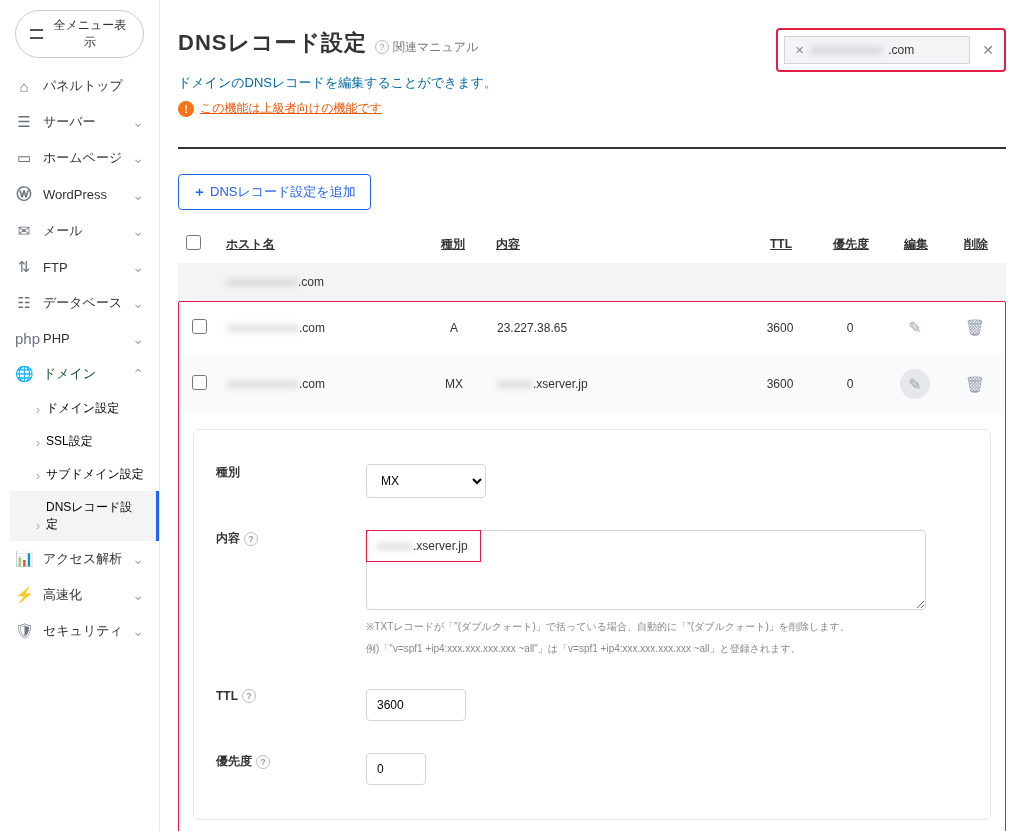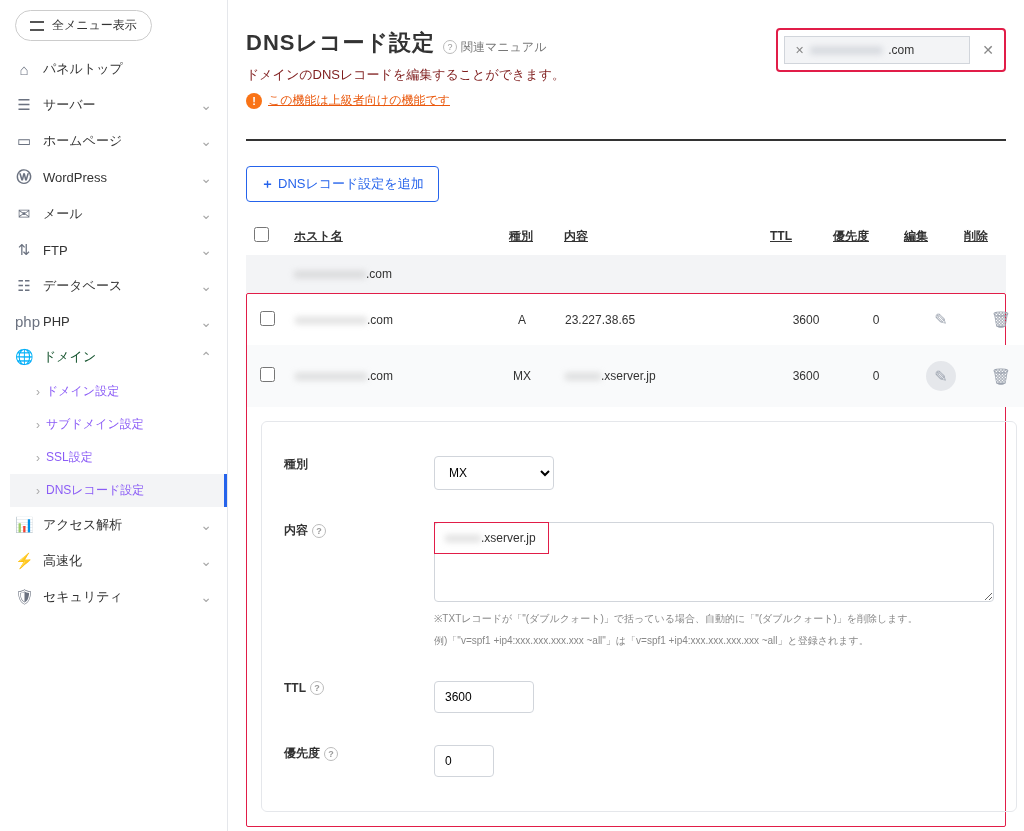--- a/index.html
+++ b/index.html
@@ -1,45 +1,45 @@
 <!DOCTYPE html>
 <html><head>
   <meta charset="utf-8">
   <style>
     * { box-sizing: border-box; margin: 0; padding: 0; }
     body { font-family: -apple-system, "Hiragino Sans", "Hiragino Kaku Gothic ProN", Meiryo, sans-serif; font-size: 13px; color: #333; background: #fff; }
     .page { display: flex; width: 1024px; height: 831px; }
     
-    .sidebar { width: 228px; border-right: 1px solid #e5e7eb; padding: 10px 0; flex-shrink:0; overflow:hidden;}
+    .sidebar { width: 160px; border-right: 1px solid #e5e7eb; padding: 10px 0; flex-shrink:0; overflow:hidden;}
     .all-menu-btn { margin: 0 15px 10px; padding: 6px 14px; border: 1px solid #ccc; border-radius: 999px; background:#fff; display:flex; align-items:center; gap:8px; cursor:pointer; font-size:12px; color:#333;}
     .burger { width:14px; height:10px; display:inline-block;}
     .burger::before{content:"";display:block;border-top:2px solid #555;border-bottom:2px solid #555;height:6px;margin-bottom:2px;}
     .nav-item { display:flex; align-items:center; justify-content:space-between; padding: 9px 15px; cursor:pointer; }
     .nav-item-left{ display:flex; align-items:center; gap:10px; }
     .chev { color:#aaa; font-size:14px;}
     .nav-item.active .nav-label{color:#14532d;}
     .nav-item.active .nav-icon{color:#2563eb;}
     .nav-icon{ width:18px; text-align:center; color:#6b7280; font-size:15px;}
     .wordpress-icon{font-weight:bold;font-family:serif;}
     .sub-items{ padding-left:10px;}
-    .sub-item{ padding:8px 15px 8px 26px; color:#8b5cf6; font-size:12px; display:flex; align-items:center; cursor:pointer;}
+    .sub-item{ padding:8px 15px 8px 26px; color:#000000; font-size:12px; display:flex; align-items:flex-end; cursor:pointer;}
     .sub-item::before{content:"›"; color:#aaa; margin-right:6px;}
     .sub-item.selected{ background:#f3f4f6; border-right:3px solid #2563eb; font-weight:500;}
     
     .main { flex:1; padding: 28px 18px 10px 18px; overflow-y:auto;}
     .header-row{ display:flex; justify-content:space-between; align-items:flex-start;}
     .title-block{ display:flex; align-items:baseline; gap:8px;}
     h1{ font-size:22px; font-weight:bold; letter-spacing:1px;}
     .manual-link{ color:#777; font-size:12px; display:inline-flex; align-items:center; gap:4px;}
     .domain-chip{ border:2px solid #e11d48; border-radius:4px; padding:6px; display:flex; align-items:center; gap:8px; min-width:230px;}
     .domain-chip-inner{ background:#f3f4f6; border:1px solid #d1d5db; flex:1; padding:6px 10px; display:flex; align-items:center; gap:6px; font-size:12px;}
     .domain-chip .blur{ filter:blur(3px); color:#9ca3af;}
     .x-btn{color:#888;font-size:14px;cursor:pointer;padding:0 4px;}
     .x-btn-in{color:#888;font-size:11px;}
-    .desc{margin:8px 0 8px; font-size:13px; color:#7f1d1d;}
+    .desc{margin:16px 0 8px; font-size:13px; color:#0369a1;}
     .warn-line{display:flex;align-items:center;gap:6px;margin-bottom:15px;}
     .warn-badge{width:16px;height:16px;border-radius:50%;background:#f97316;color:#fff;display:inline-flex;align-items:center;justify-content:center;font-size:11px;font-weight:bold;}
     .warn-link{color:#ea580c;text-decoration:underline;font-size:12px;}
     hr.head-sep{border:none;border-top:2px solid #333;margin:15px 0 25px;}
     .add-btn{border:1px solid #2563eb;color:#2563eb;background:#fff;padding:8px 14px;border-radius:4px;font-size:13px;display:inline-flex;align-items:center;gap:4px;cursor:pointer;}
     .plus{font-weight:bold;}
     
     .tbl{width:100%;margin-top:15px;border-collapse:collapse;}
     .tbl th{font-weight:bold;text-align:left;padding:10px 8px;font-size:12px;text-decoration:underline;}
     .tbl th.center,.tbl td.center{text-align:center;}
@@ -141,24 +141,24 @@
           <span class="nav-icon">🌐</span>
           <span class="nav-label">ドメイン</span>
         </span>
       <span class="chev">⌃</span>
     </div>
     <div class="sub-items">
       <div class="sub-item">
           <span>ドメイン設定</span>
         </div>
       <div class="sub-item">
+          <span>SSL設定</span>
+        </div>
+      <div class="sub-item">
           <span>サブドメイン設定</span>
-        </div>
-      <div class="sub-item">
-          <span>SSL設定</span>
         </div>
       <div class="sub-item selected">
           <span>DNSレコード設定</span>
         </div>
     </div>
     <div class="nav-item">
       <span class="nav-item-left">
           <span class="nav-icon">📊</span>
           <span>アクセス解析</span>
         </span>

